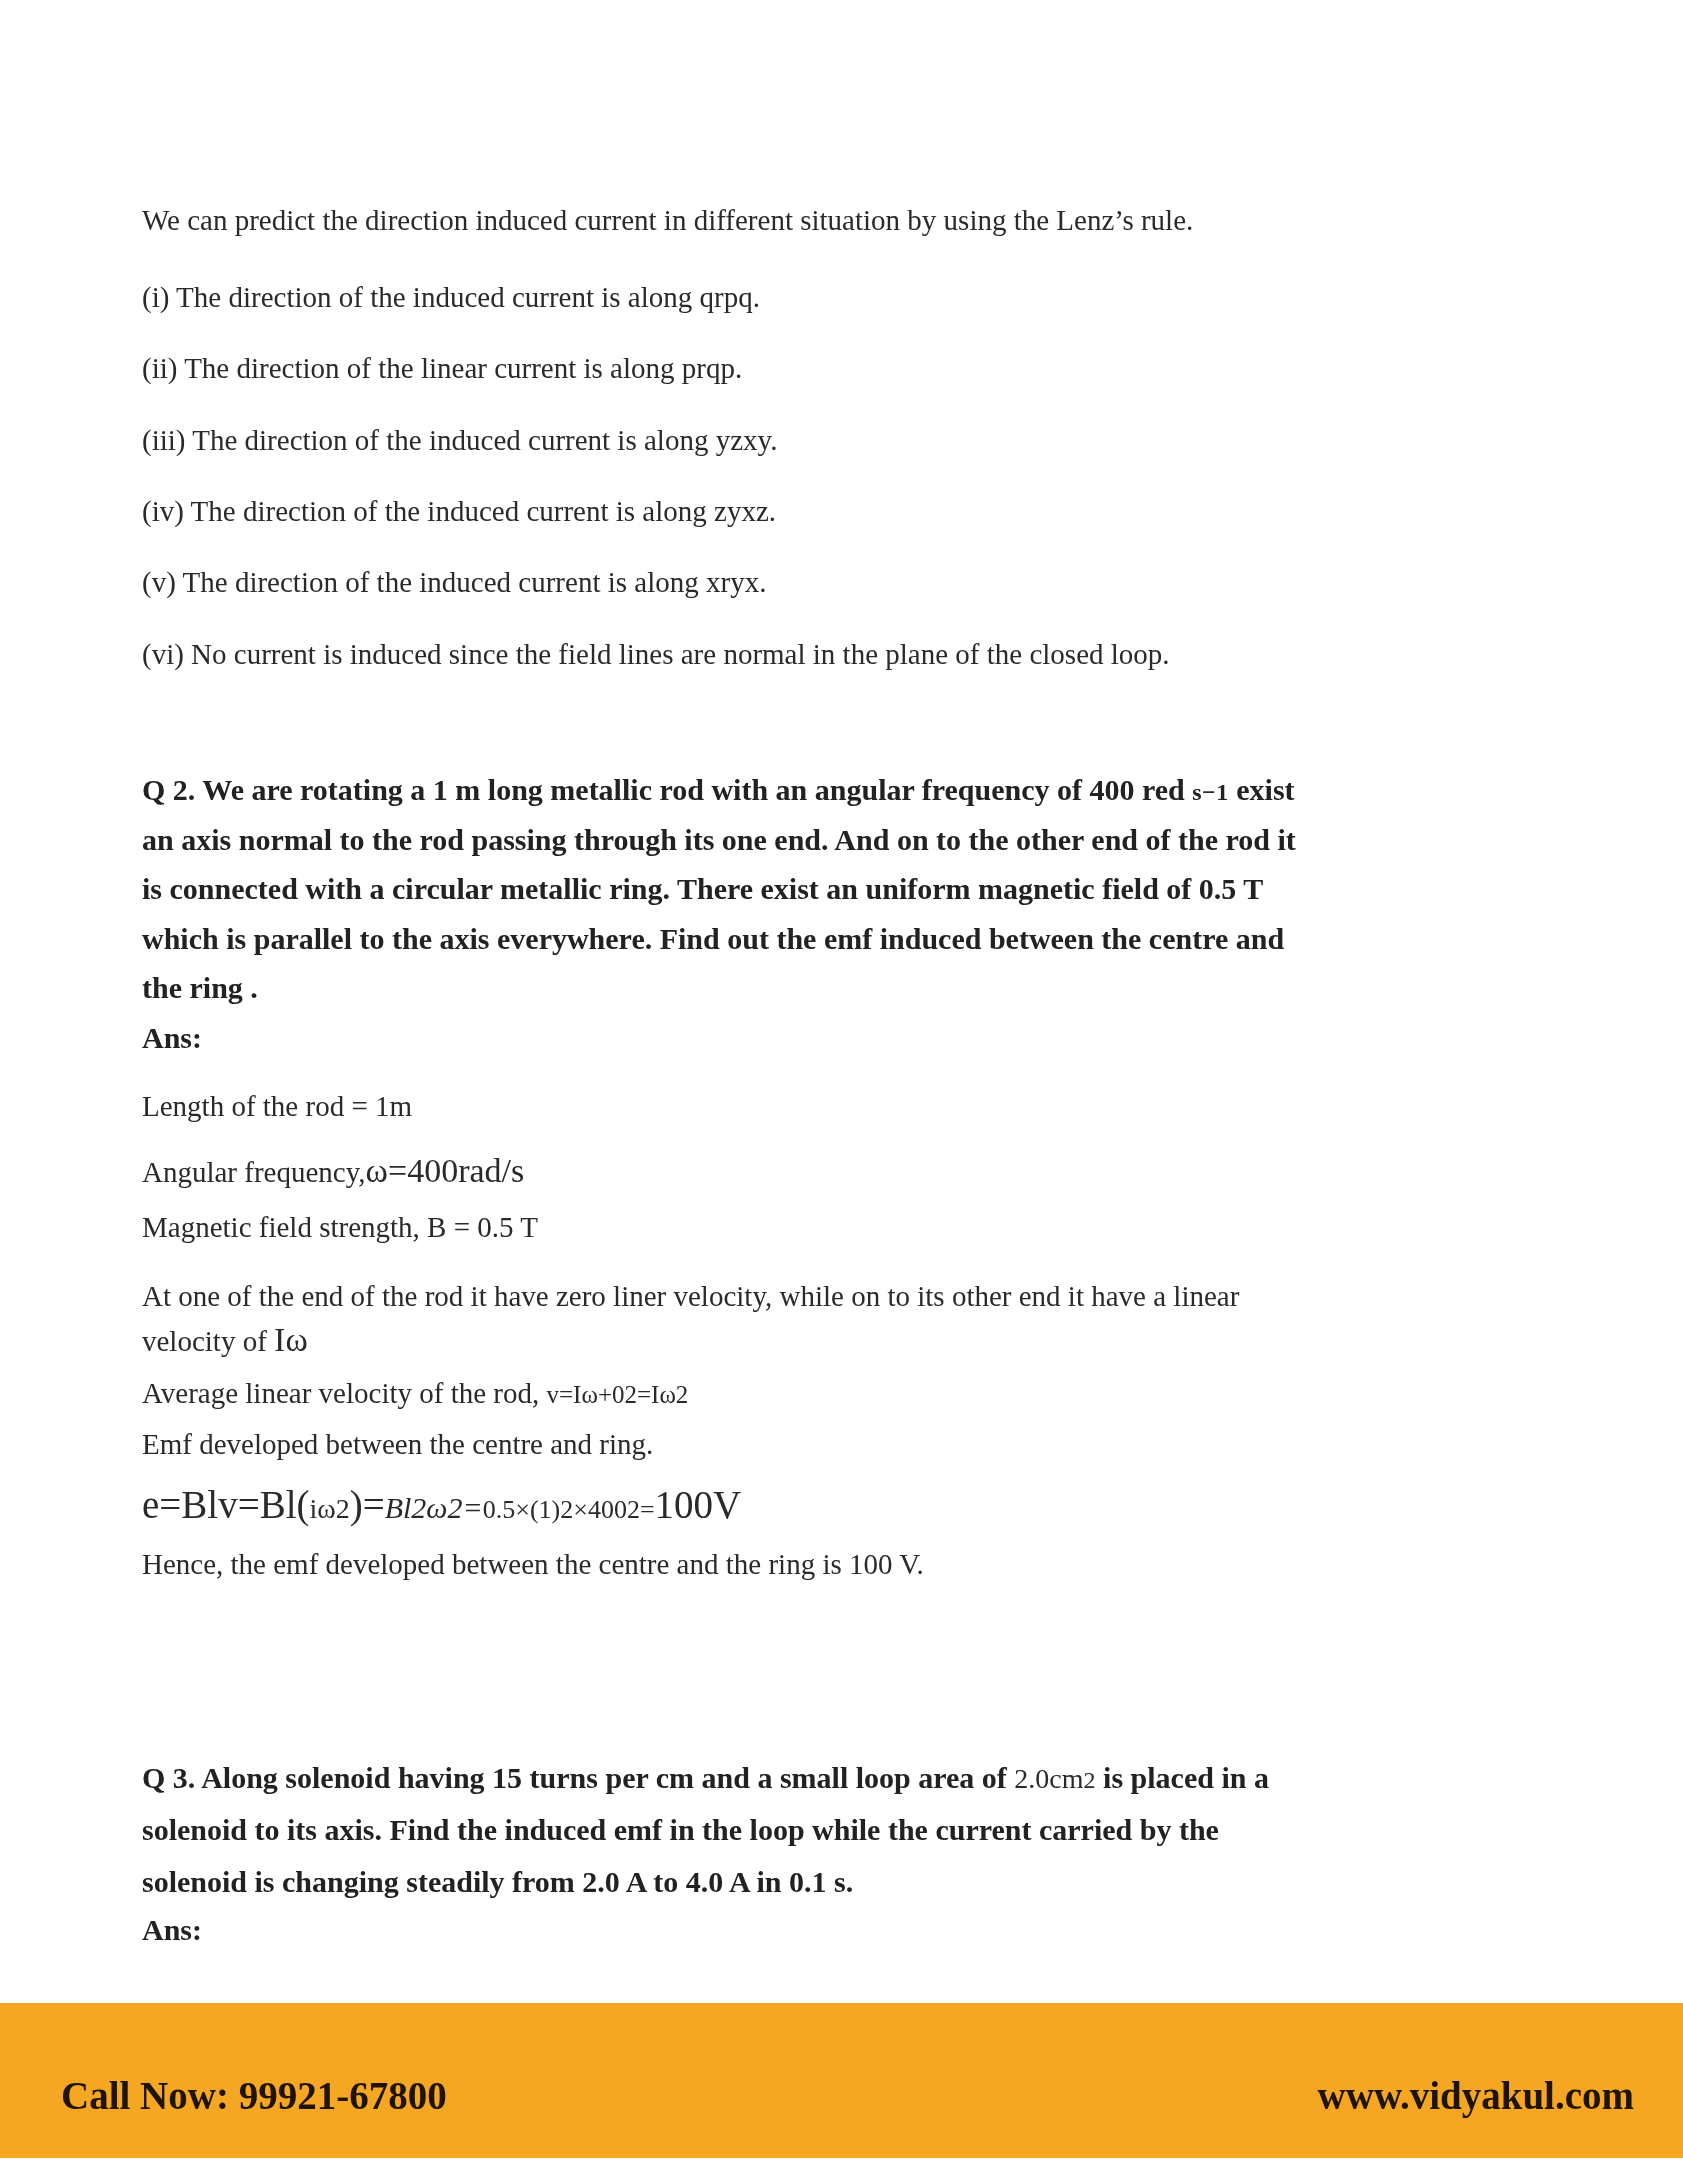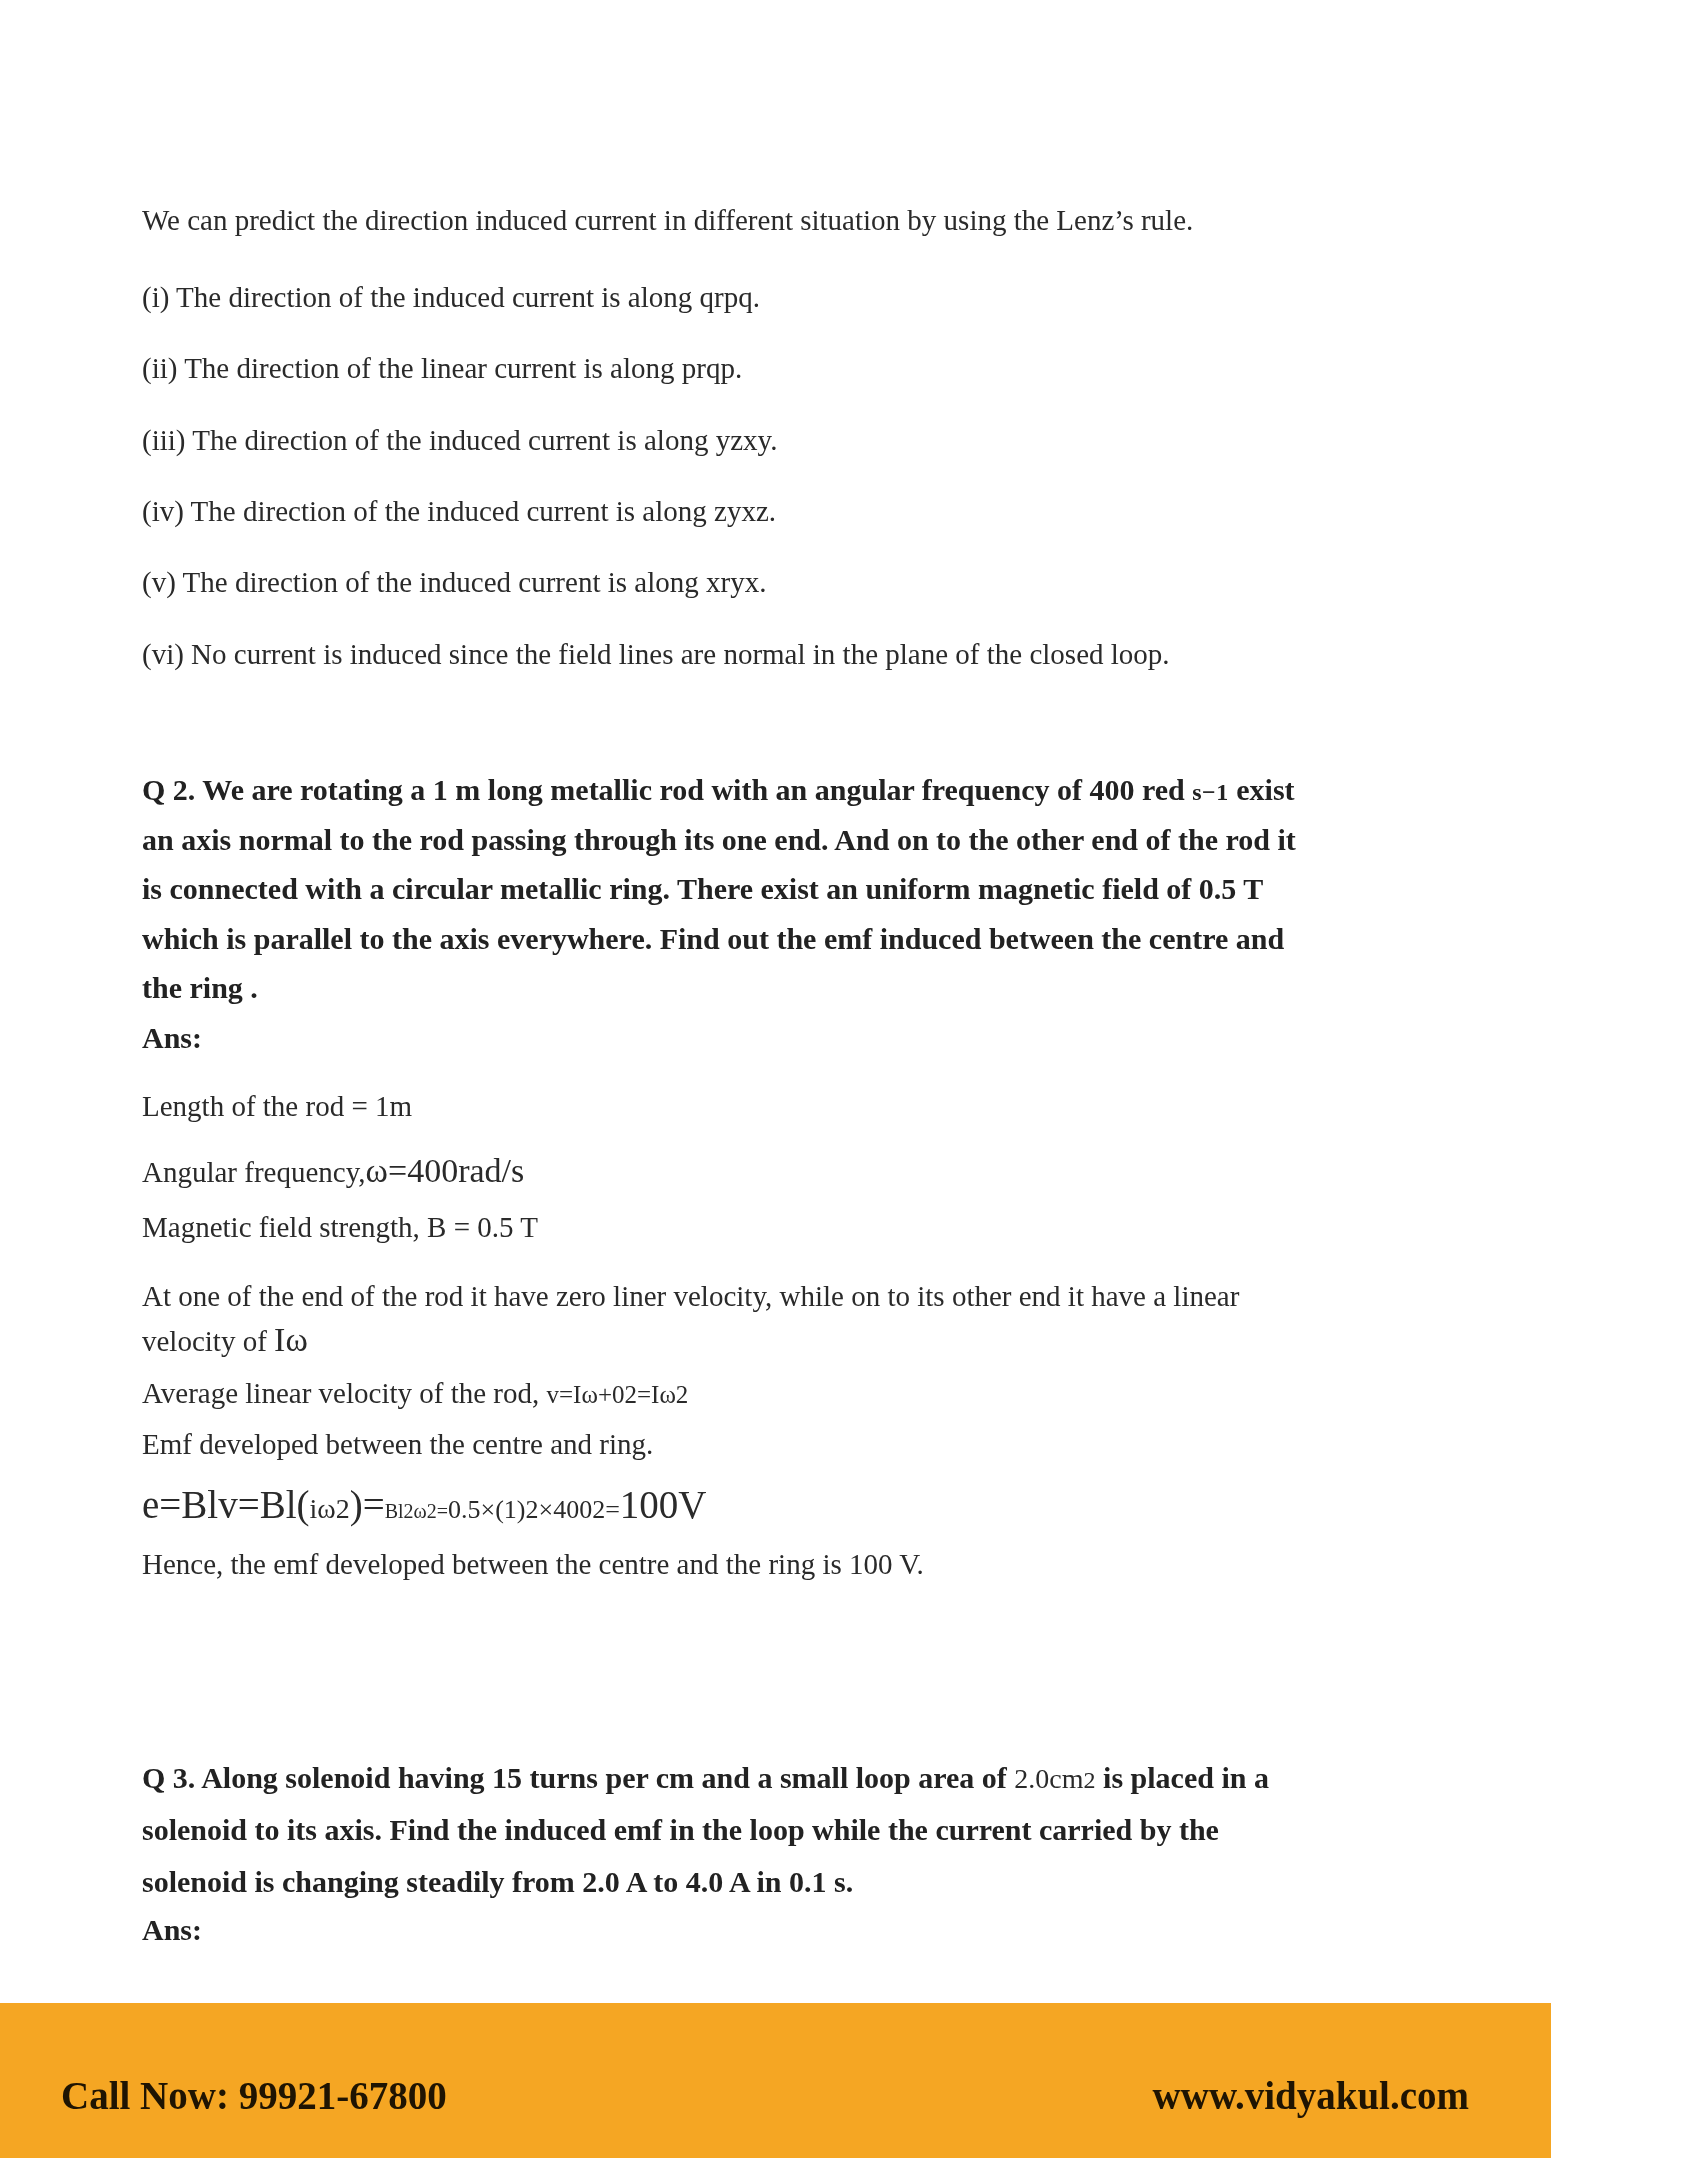--- a/index.html
+++ b/index.html
@@ -18,33 +18,33 @@
     font-size:29px;
     line-height:1.2;
     color:#2a2a2a;
   }
   .bold{font-weight:bold;color:#222222;font-size:30px;}
   .m-sc{font-size:24px;letter-spacing:0.5px;margin-top:43px;}
   .m-big{font-size:34px;}
   .m-sm{font-size:25px;}
   .f-big{font-size:39px;}
   .f-med{font-size:28px;}
-  .f-meda{font-size:20px;}
+  .f-meda{font-size:30px;font-style:italic;}
   .f-sm{font-size:26px;}
   .q3-math{font-size:28px;font-weight:normal;color:#2a2a2a;}
   .q3-sup{font-size:24px;font-weight:normal;color:#2a2a2a;}
   .footer{
     position:absolute;
     left:0;top:2003px;
-    width:1551px;height:155px;
+    width:1683px;height:155px;
     display:flex;
     align-items:center;
     justify-content:space-between;
     box-sizing:border-box;
-    padding:30px 82px 0 61px;
+    padding:30px 49px 0 61px;
     font-weight:bold;
     font-size:39px;
   }
 </style>
 </head>
 <body>
 
 <div class="page">
 
   <div class="line" style="top:280px">(i) The direction of the induced current is along qrpq.</div>

